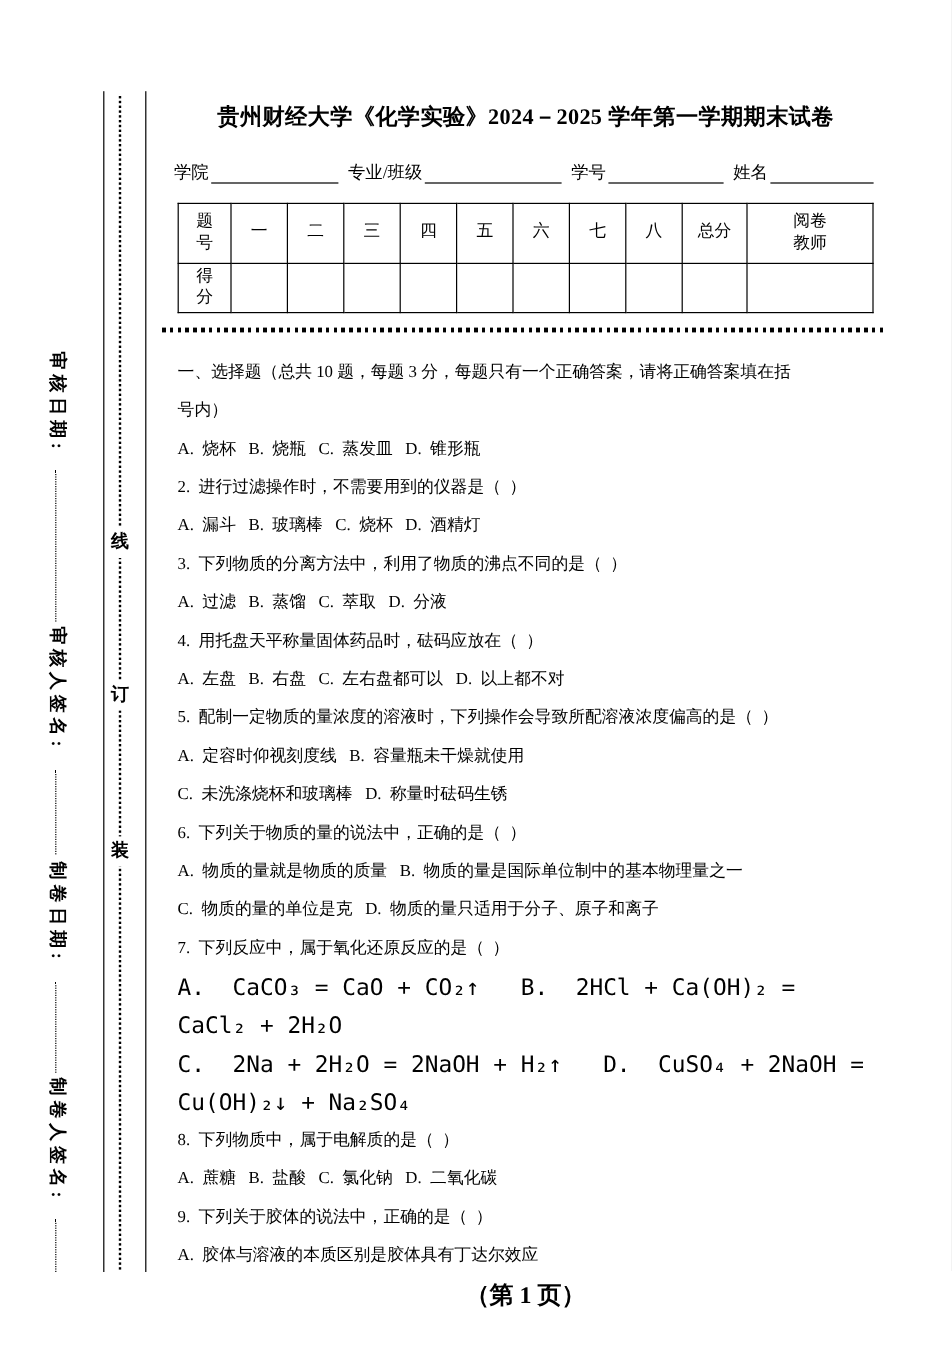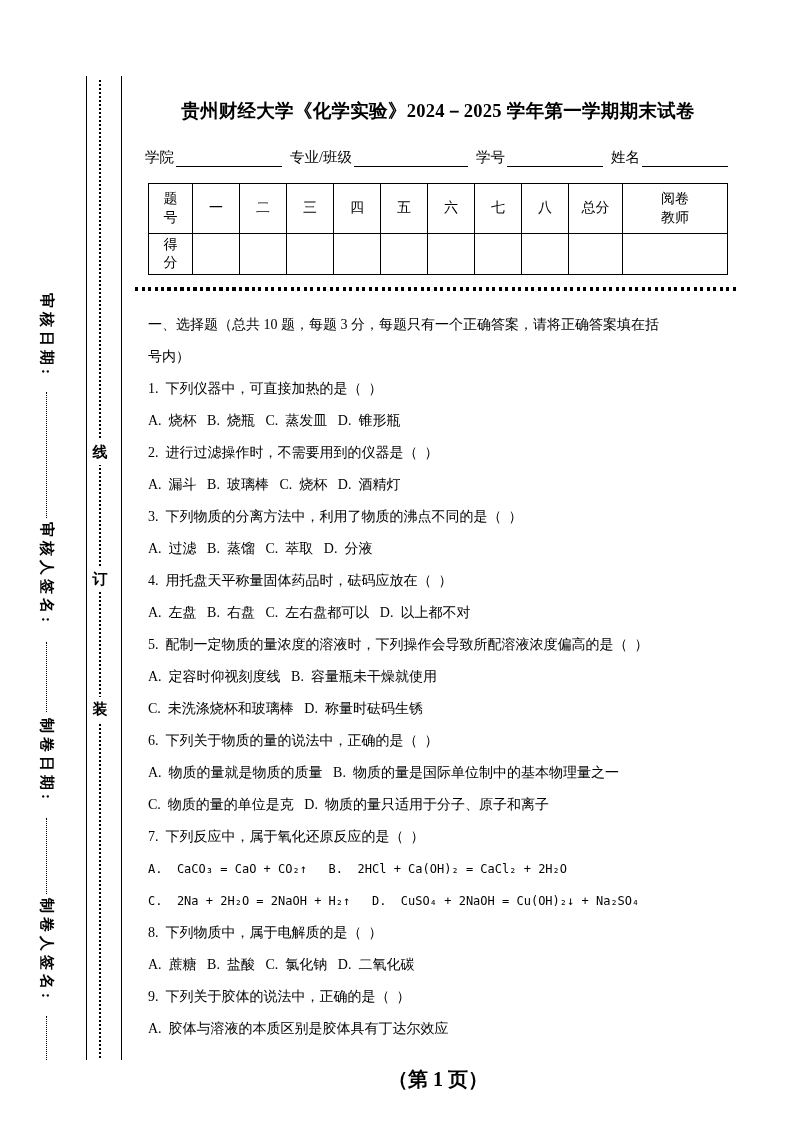--- a/index.html
+++ b/index.html
@@ -57,21 +57,21 @@
     position: absolute;
     left: 46px;
     width: 0;
     border-left: 1.5px dotted #000;
   }
 
   
   .main {
     position: absolute;
     left: 148px;
-    top: 98px;
+    top: 84px;
     width: 580px;
   }
   .title {
     font-size: 18.5px;
     font-weight: bold;
     text-align: center;
     white-space: nowrap;
     letter-spacing: 0.3px;
   }
   .fill-row {
@@ -117,21 +117,21 @@
   }
   .body { margin-top: 18px; }
   .body p {
     margin: 0;
     font-size: 14px;
     line-height: 32px;
     white-space: pre-wrap;
   }
   .body p.mono {
     font-family: "DejaVu Sans Mono", monospace;
-    font-size: 12px;
+    font-size: 19px;
   }
   .footer {
     position: absolute;
     left: 148px;
     width: 580px;
     top: 1066px;
     text-align: center;
     font-weight: bold;
     font-size: 20px;
   }
@@ -223,21 +223,20 @@
       </tr>
     </tbody>
       </table>
 
     <div class="dotted-sep"></div>
 
     <div class="body">
       <p>一、选择题（总共 10 题，每题 3 分，每题只有一个正确答案，请将正确答案填在括</p>
       <p>号内）</p>
 
-      <p>1.  下列仪器中，可直接加热的是（  ）</p>
       <p>A.  烧杯   B.  烧瓶   C.  蒸发皿   D.  锥形瓶</p>
 
       <p>2.  进行过滤操作时，不需要用到的仪器是（  ）</p>
       <p>A.  漏斗   B.  玻璃棒   C.  烧杯   D.  酒精灯</p>
 
       <p>3.  下列物质的分离方法中，利用了物质的沸点不同的是（  ）</p>
       <p>A.  过滤   B.  蒸馏   C.  萃取   D.  分液</p>
 
       <p>4.  用托盘天平称量固体药品时，砝码应放在（  ）</p>
       <p>A.  左盘   B.  右盘   C.  左右盘都可以   D.  以上都不对</p>

